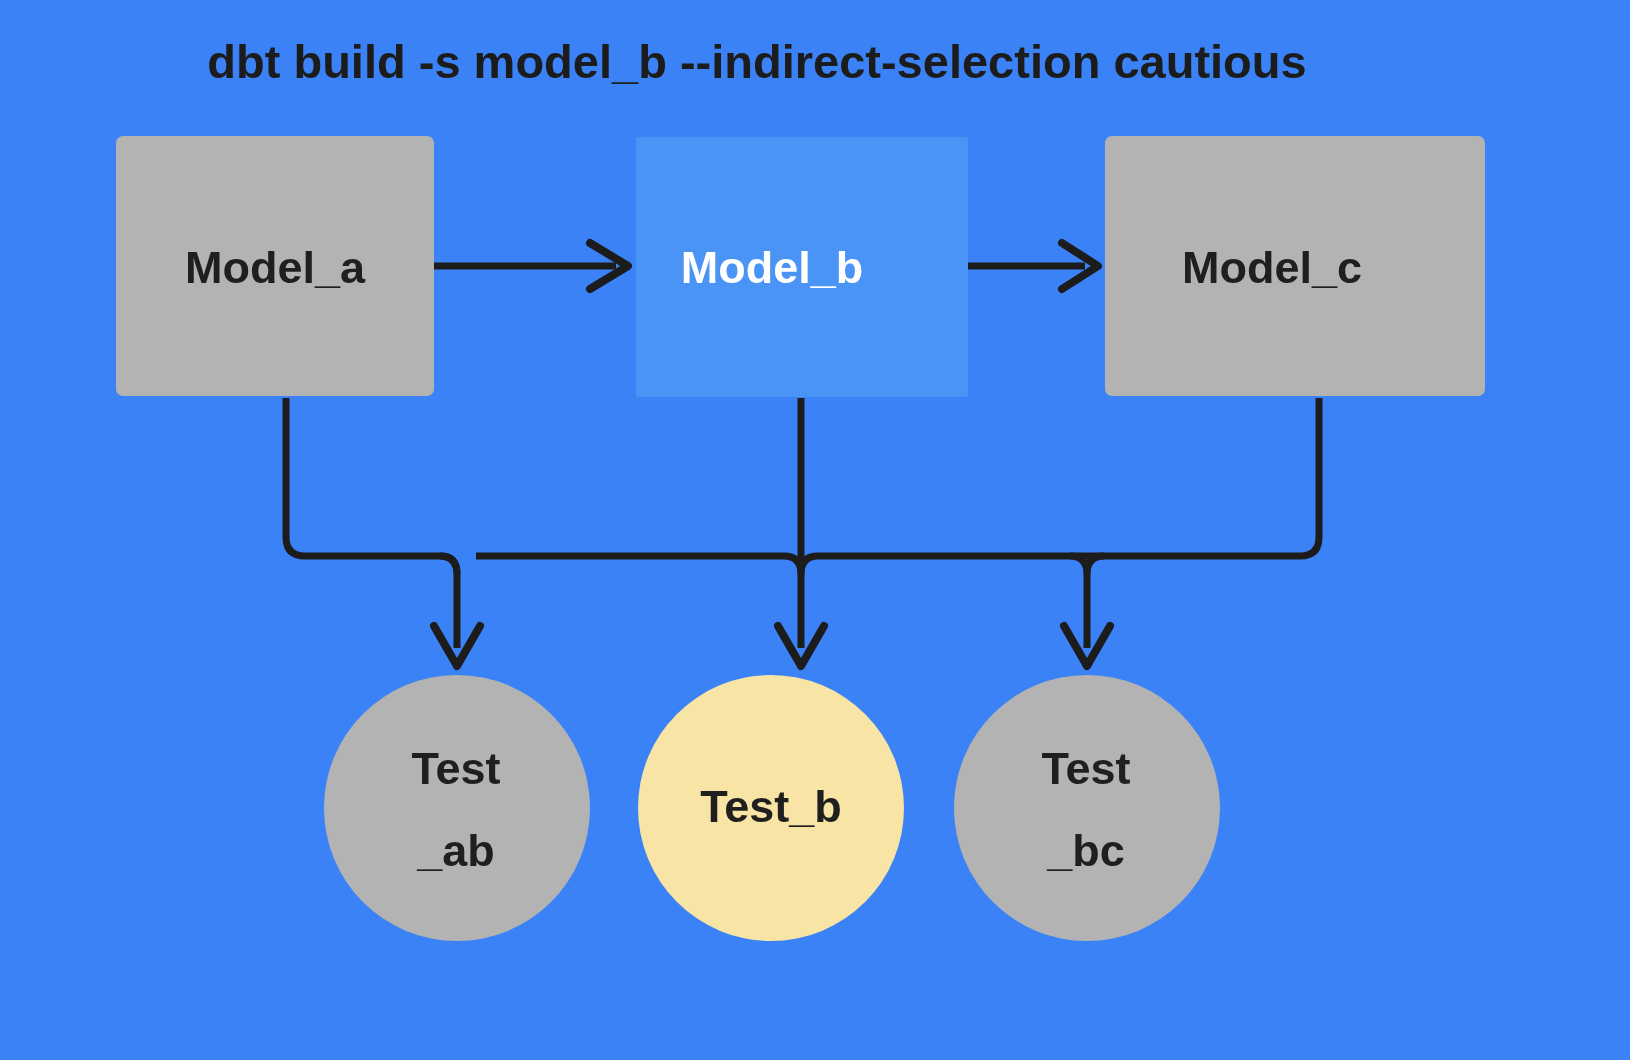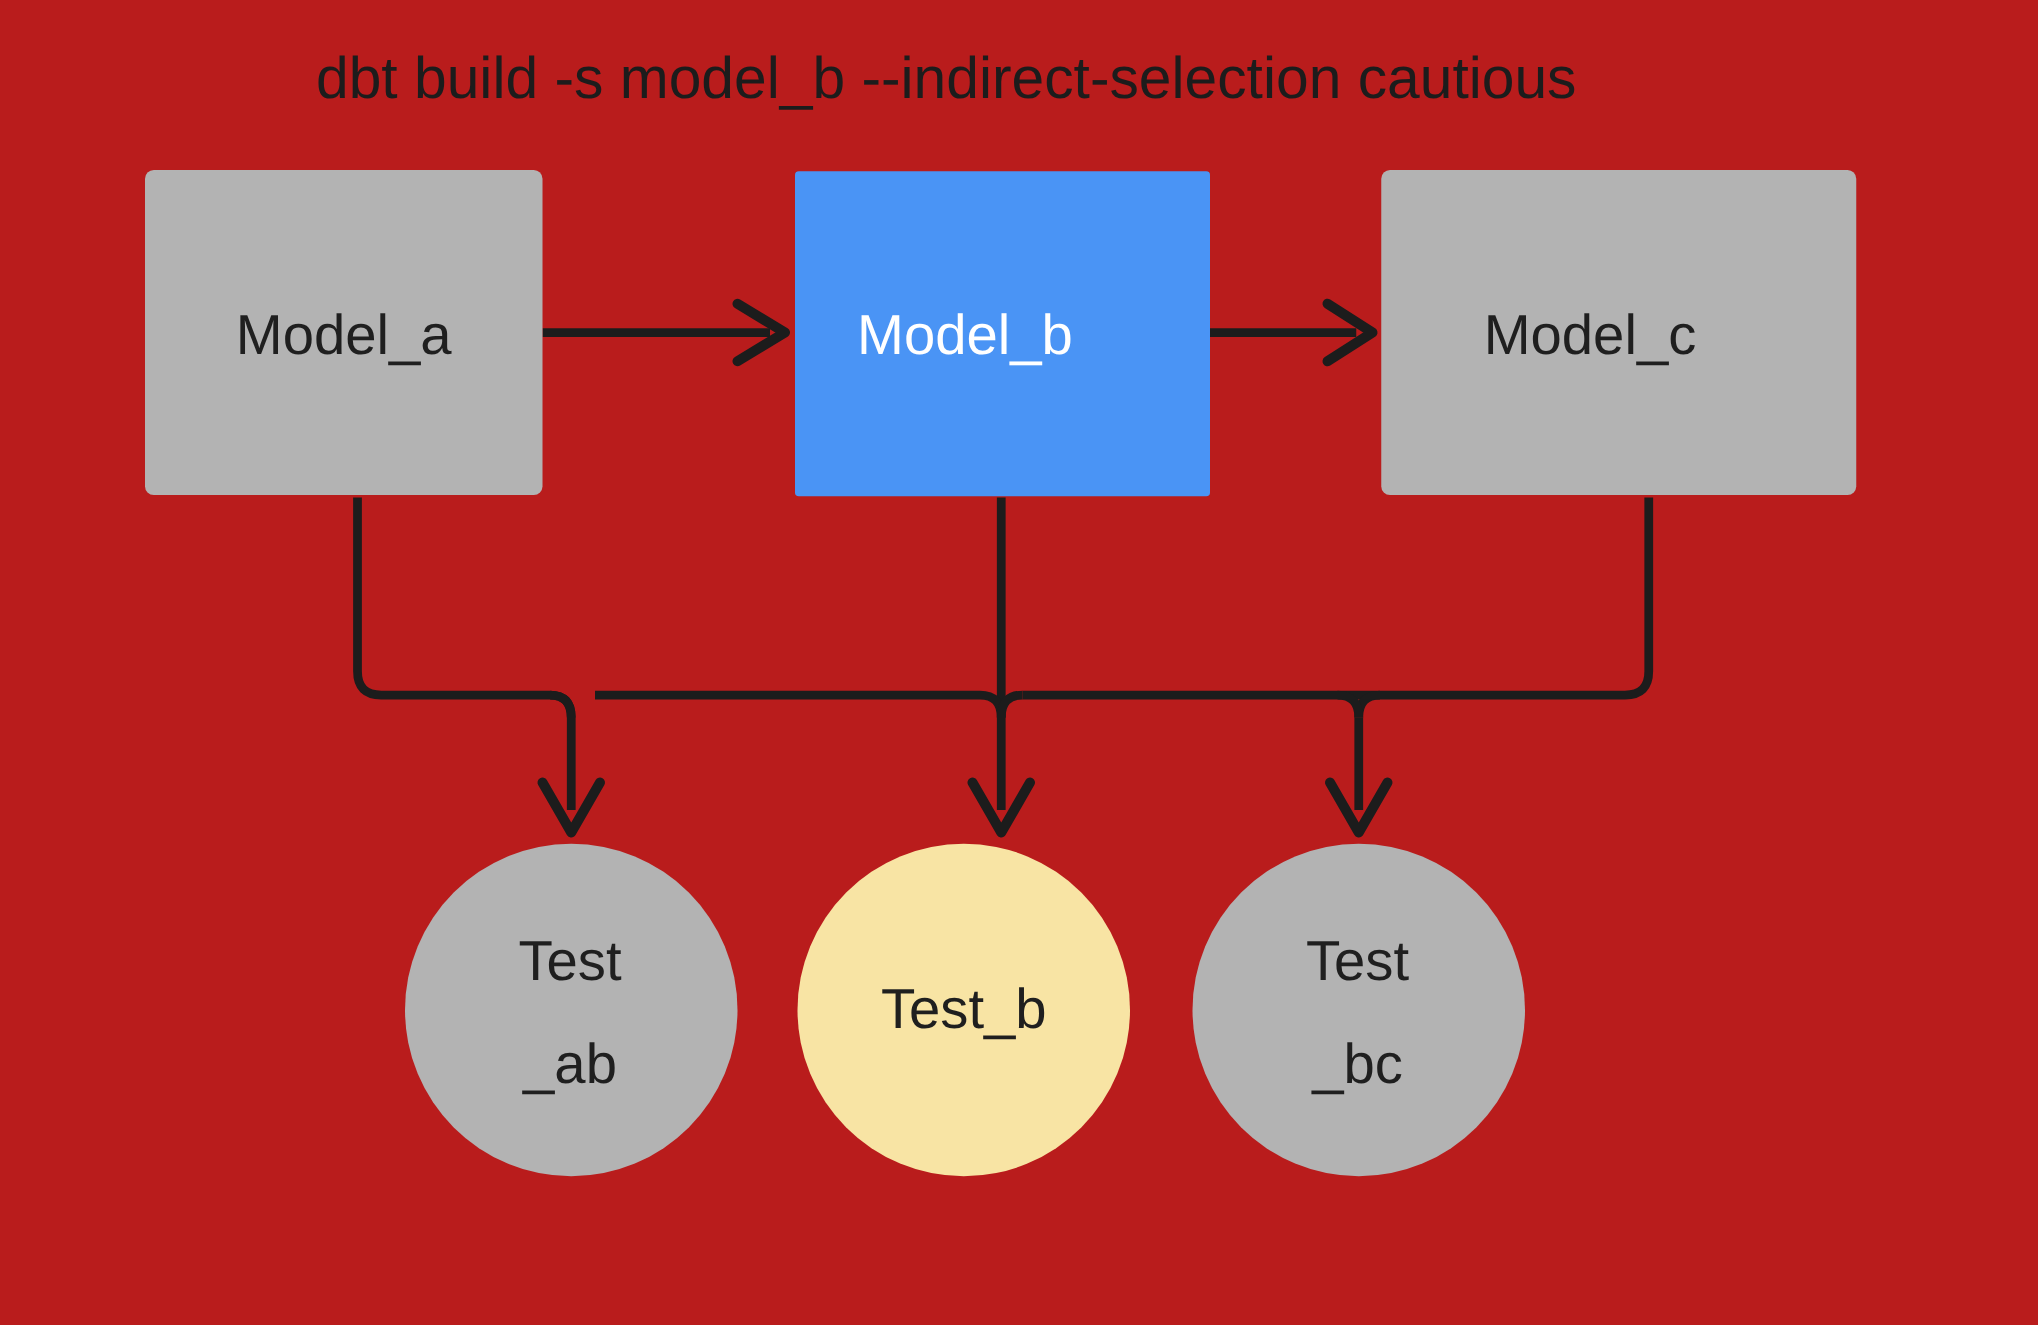--- a/index.html
+++ b/index.html
@@ -5,23 +5,24 @@
 <style>
   html, body {
     margin: 0;
     padding: 0;
     background: #ffffff;
   }
   #stage {
     position: relative;
     width: 1630px;
     height: 1060px;
-    background: #b91c1c;
+    background: #3b82f6;
     overflow: hidden;
     font-family: "Liberation Sans", sans-serif;
+    font-weight: bold;
   }
   #diagram-svg {
     position: absolute;
     left: 0;
     top: 0;
     width: 1630px;
     height: 1060px;
   }
   .title-text {
     font-size: 47px;

